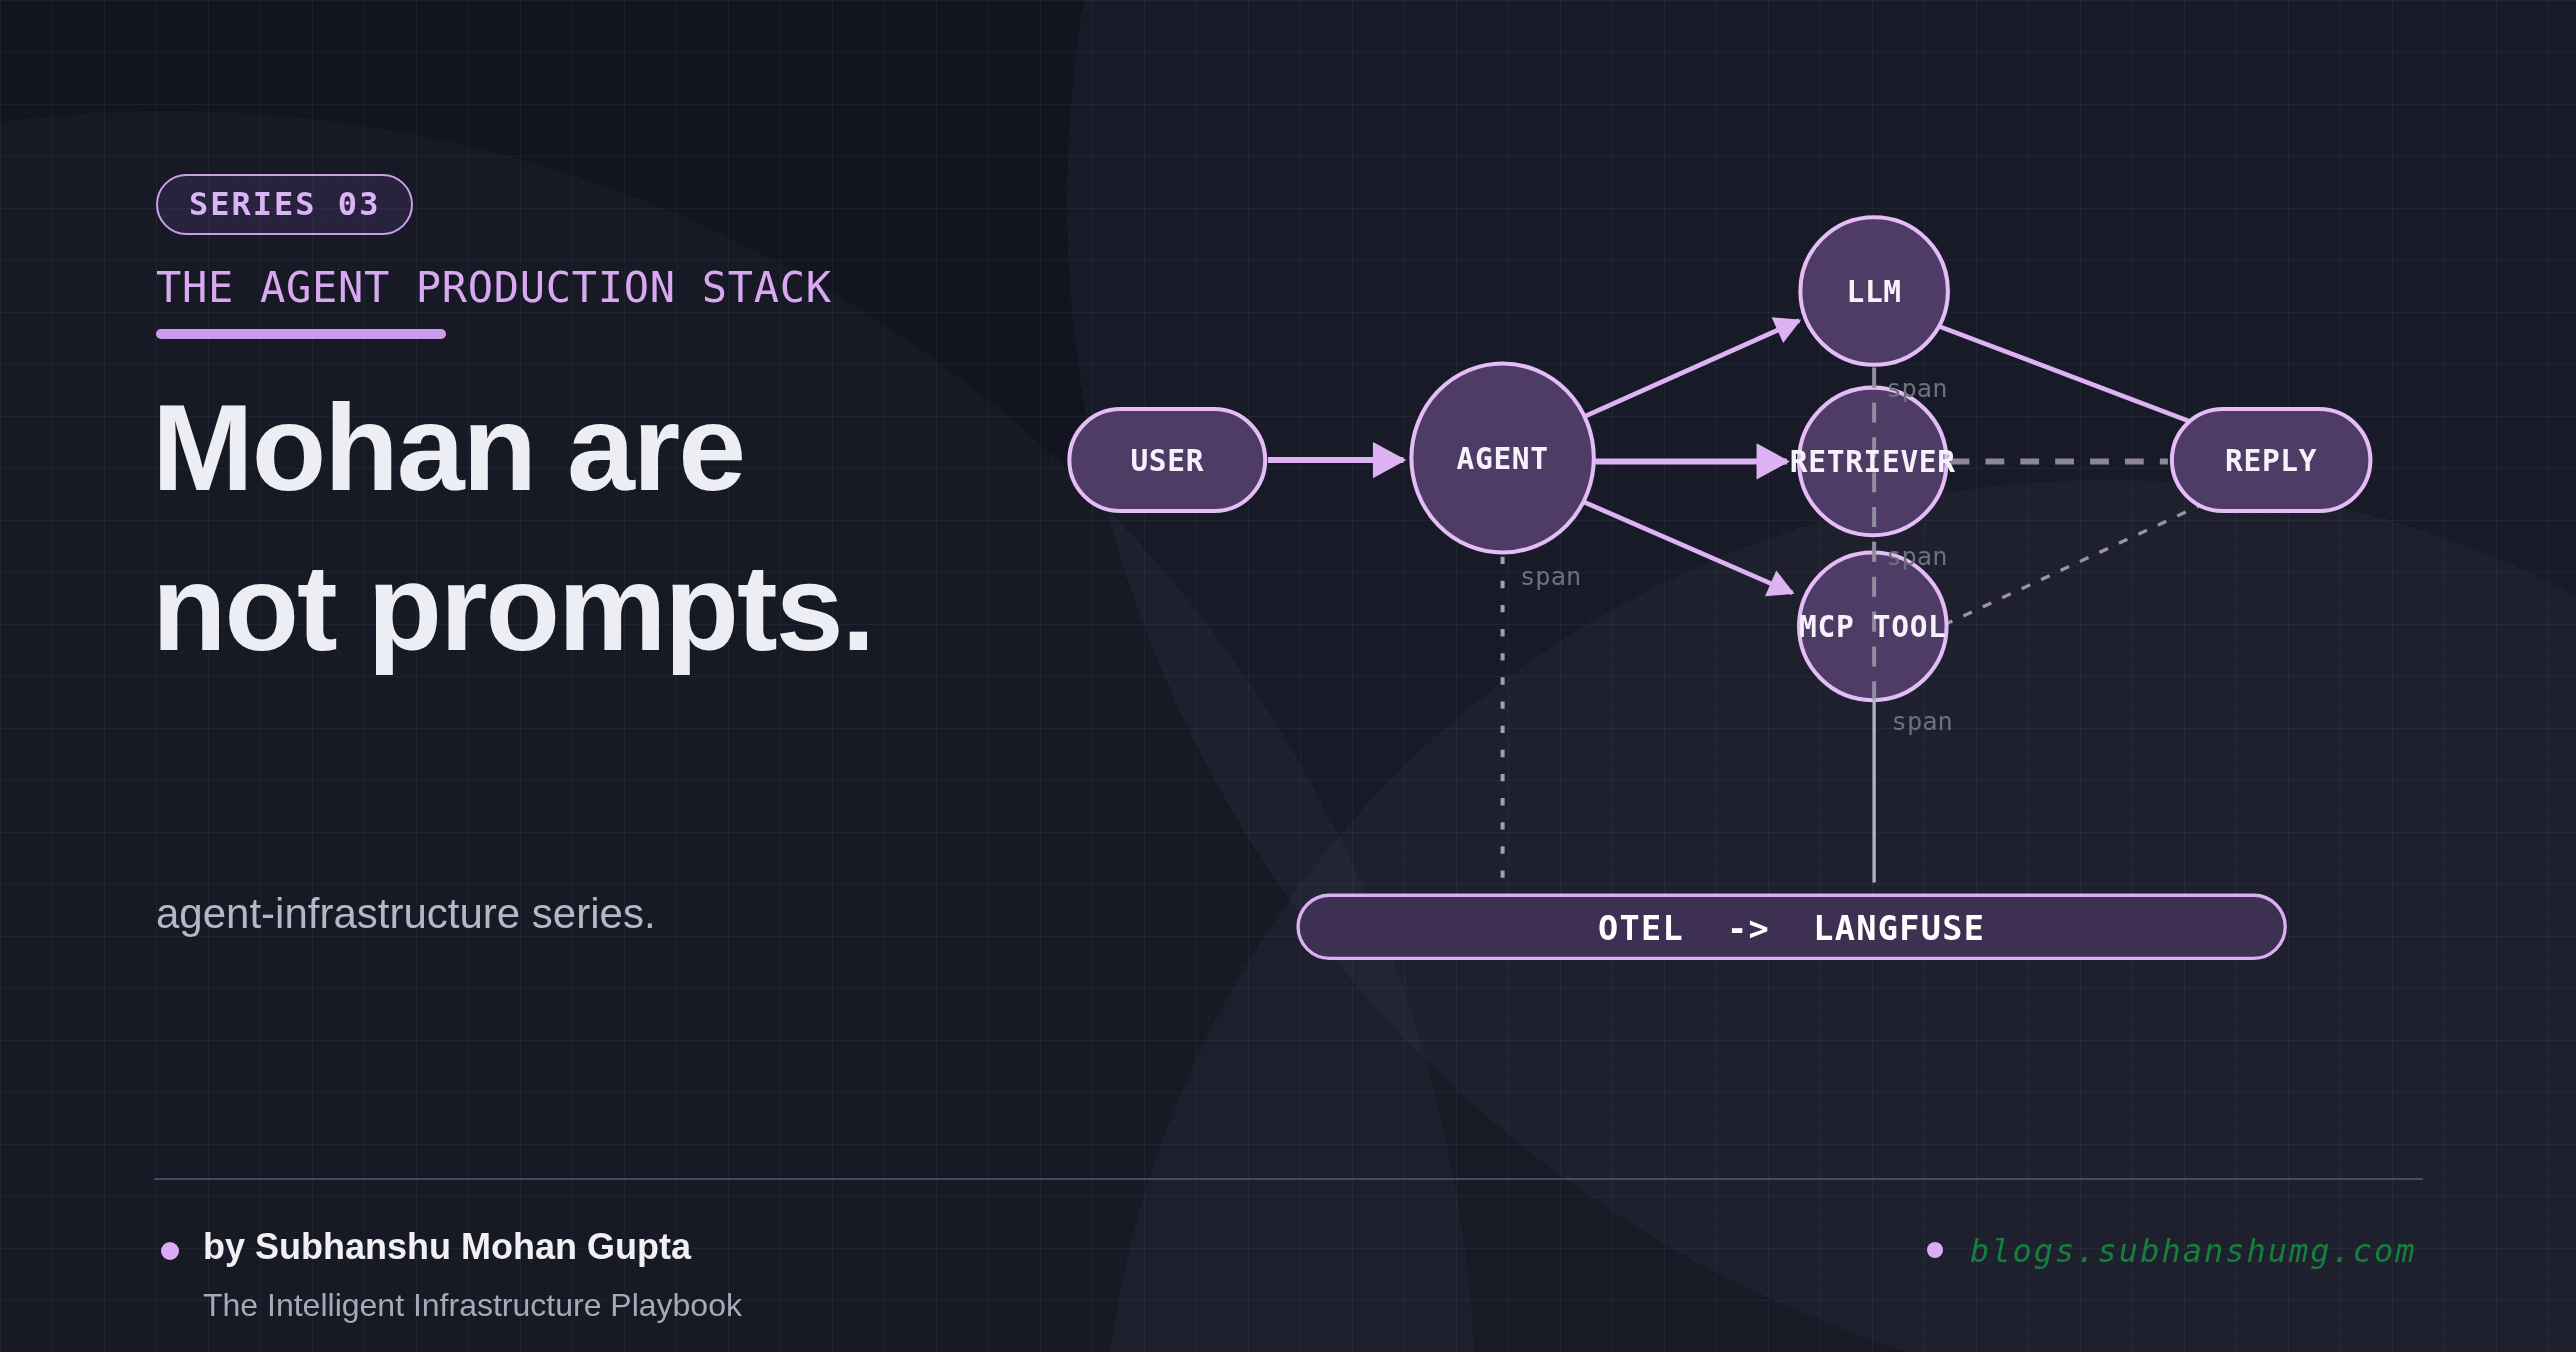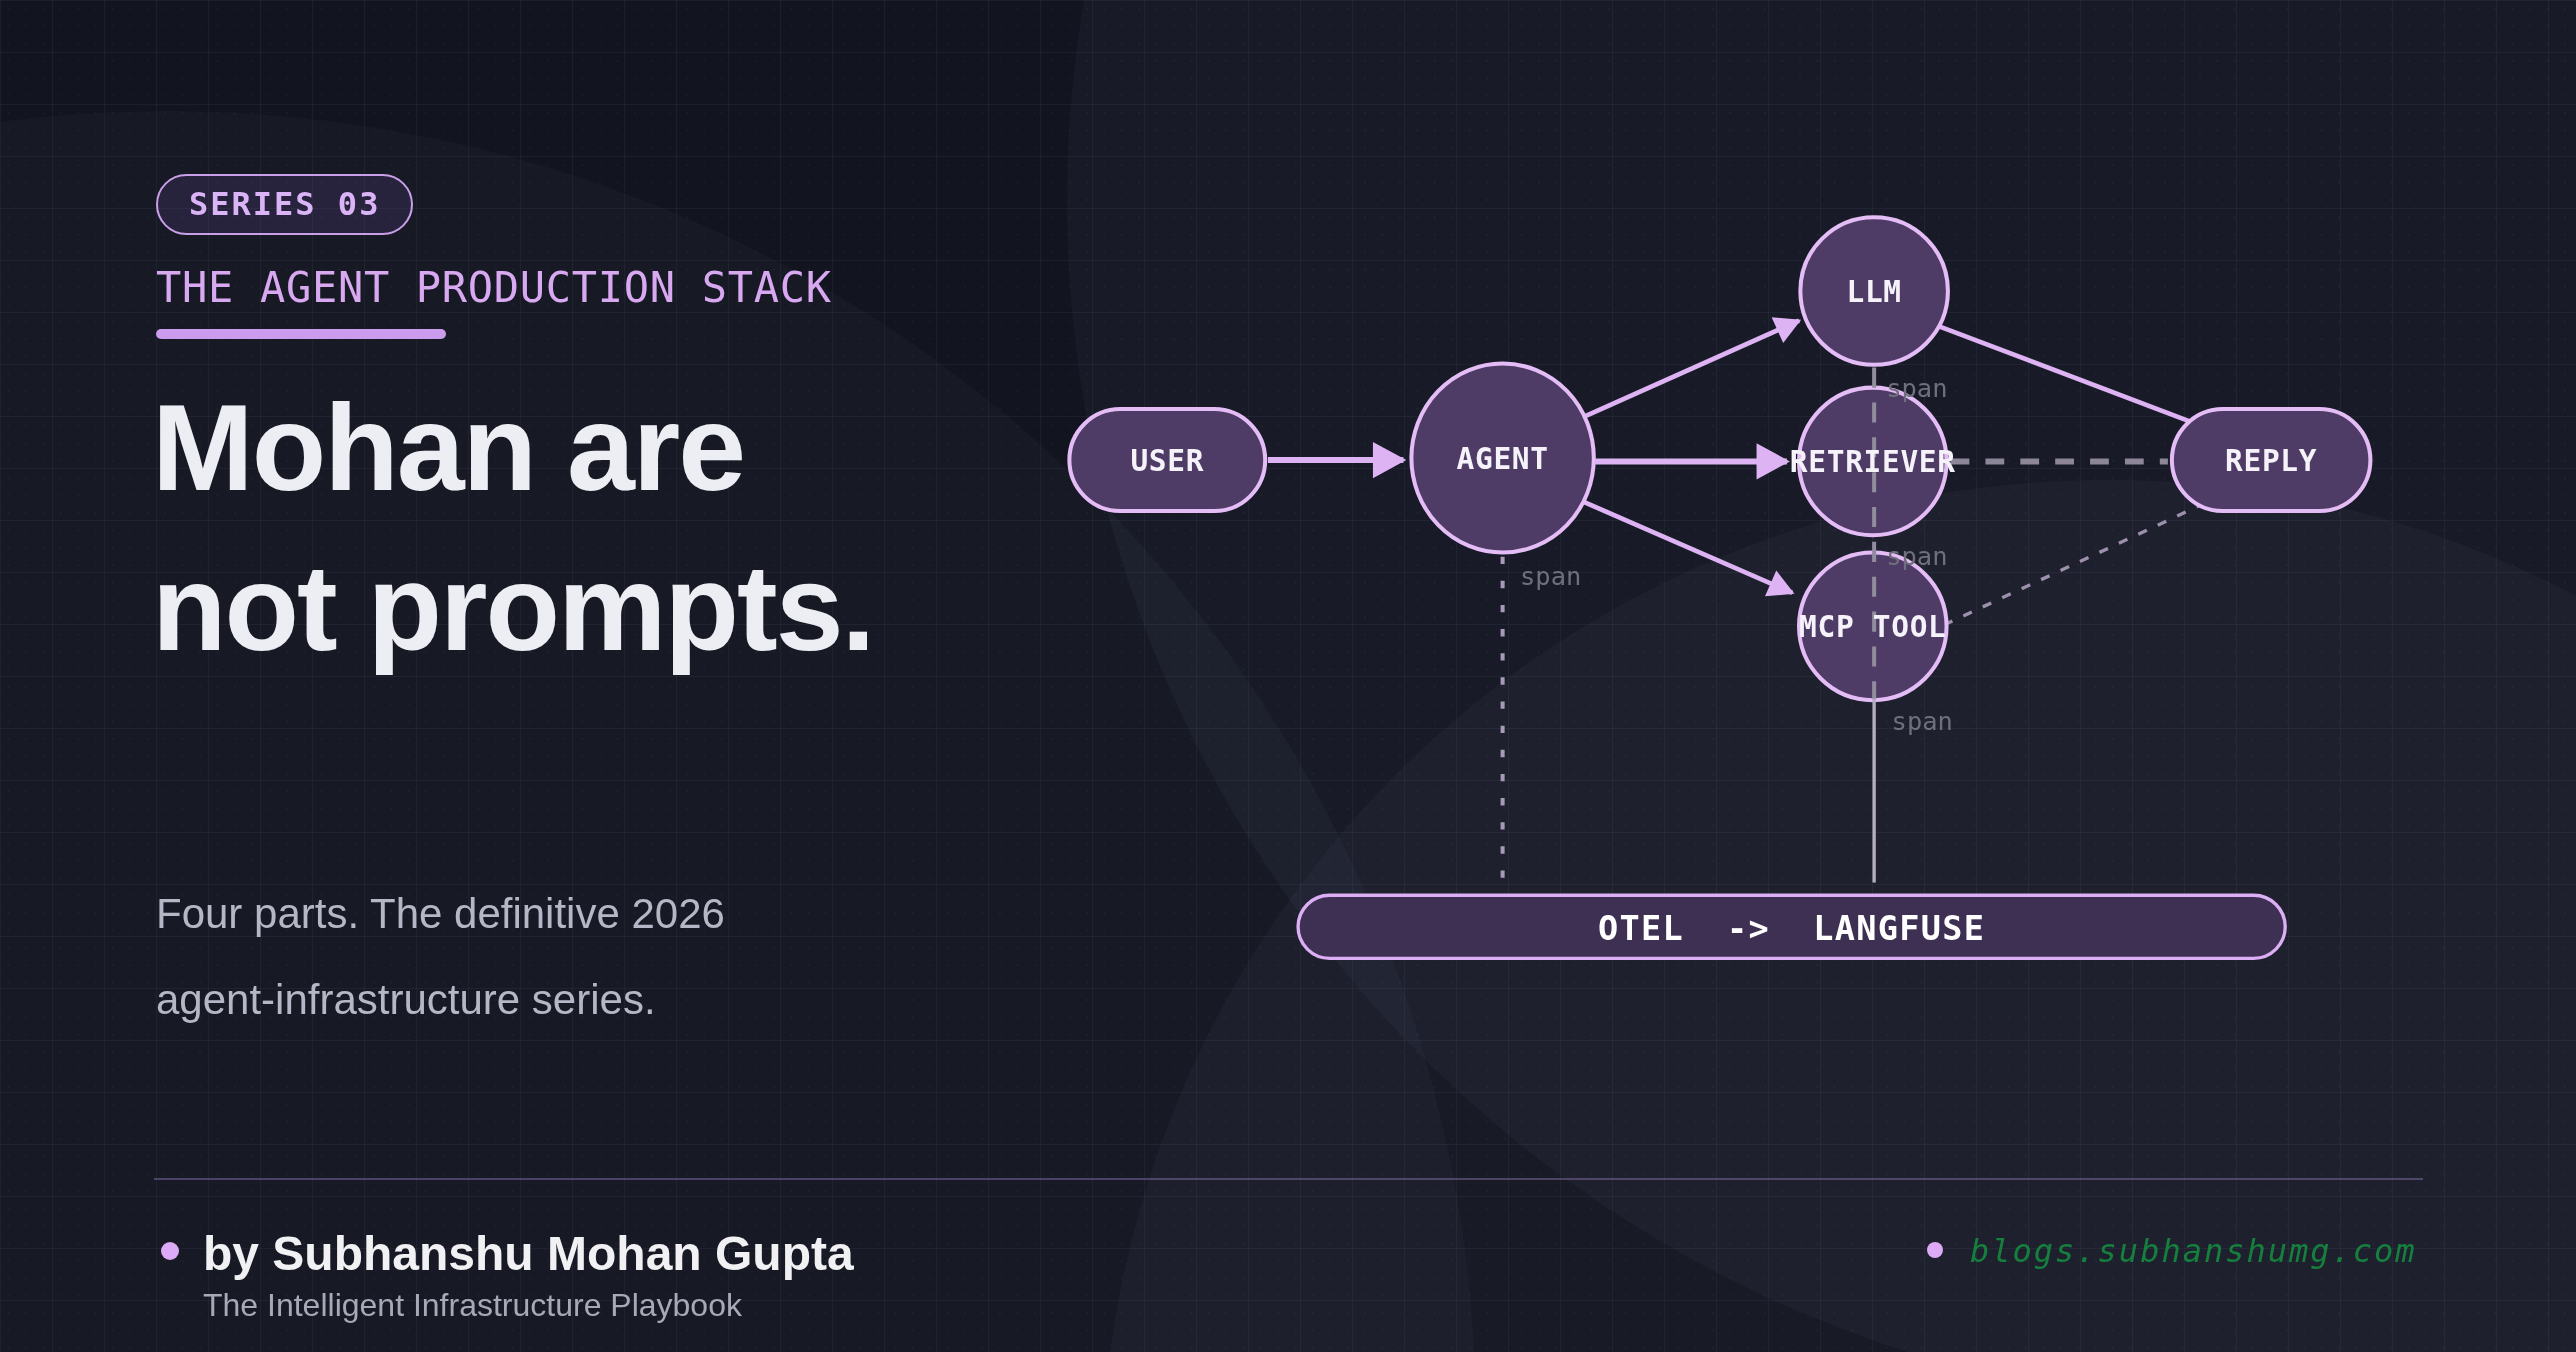--- a/index.html
+++ b/index.html
@@ -67,21 +67,21 @@
     width:2269px;height:2px;
     background:rgba(140,118,180,0.45);
   }
   .dot{
     position:absolute;border-radius:50%;background:#dcaaf6;
   }
   .dot.left{left:161px;top:1242px;width:18px;height:18px;}
   .dot.right{left:1927px;top:1242px;width:16px;height:16px;}
   .author{
     position:absolute;left:203px;top:1226px;
-    color:#f1f1f4;font-size:48px;font-weight:600;
+    color:#f1f1f4;font-size:36px;font-weight:600;
     white-space:nowrap;
   }
   .tagline{
     position:absolute;left:203px;top:1287px;
     color:#a7a9b7;font-size:32px;font-weight:normal;
     white-space:nowrap;
   }
   .site{
     position:absolute;left:1970px;top:1232px;
     color:#15803d;font-size:32px;letter-spacing:2px;
@@ -115,21 +115,20 @@
 <div class="bg-texture"></div>
 
 <div class="badge">SERIES 03</div>
 <div class="kicker">THE AGENT PRODUCTION STACK</div>
 <div class="kicker-underline"></div>
 <div class="headline">
   <div>Mohan are</div>
   <div>not prompts.</div>
 </div>
 <div class="subtitle">
-  <div>Four parts. The definitive 2026</div>
   <div>agent-infrastructure series.</div>
 </div>
 
 <svg class="diagram" viewBox="0 0 3840 2016" xmlns="http://www.w3.org/2000/svg">
   <defs>
     <marker id="arrow" viewBox="0 0 8 8" refX="6.6" refY="4" markerWidth="6.5" markerHeight="7.5" orient="auto-start-reverse">
       <path d="M0.4,0.3 L7.2,4 L0.4,7.7 Z" fill="#ddb3f3"></path>
     </marker>
   </defs>
 

